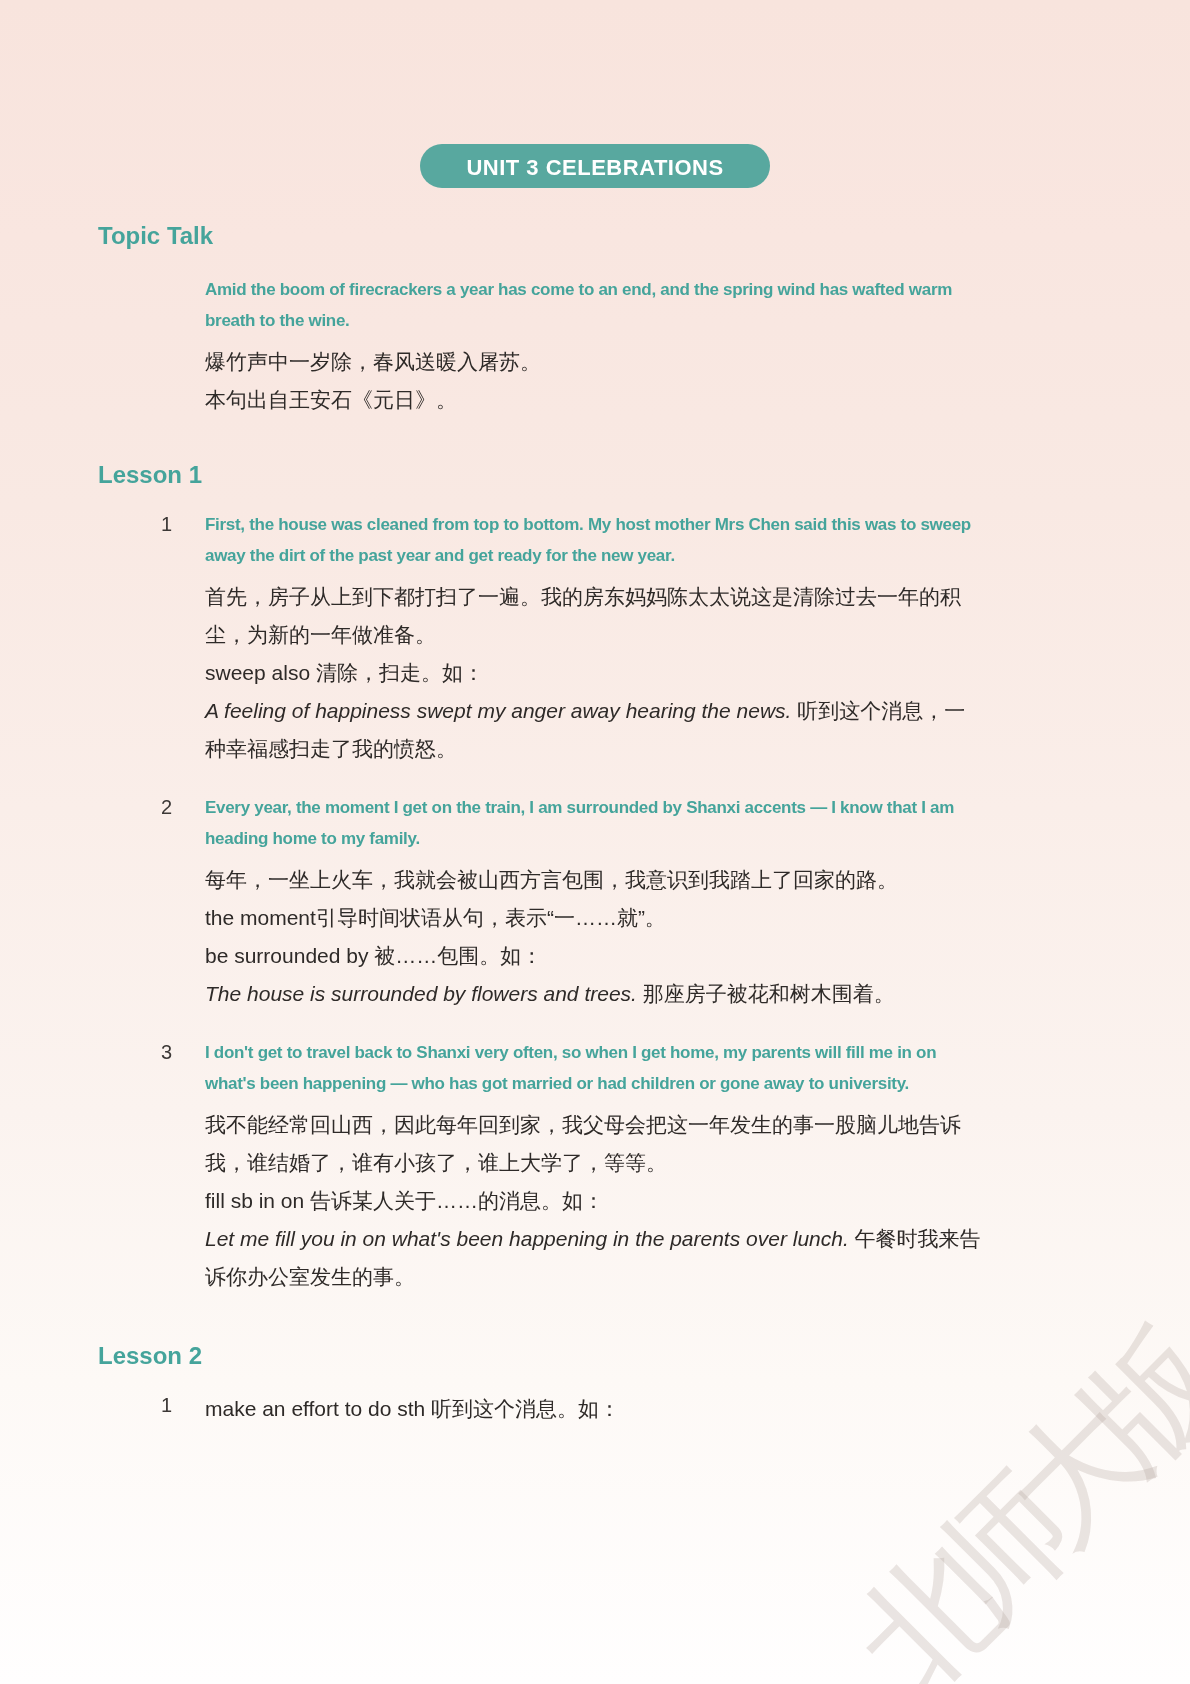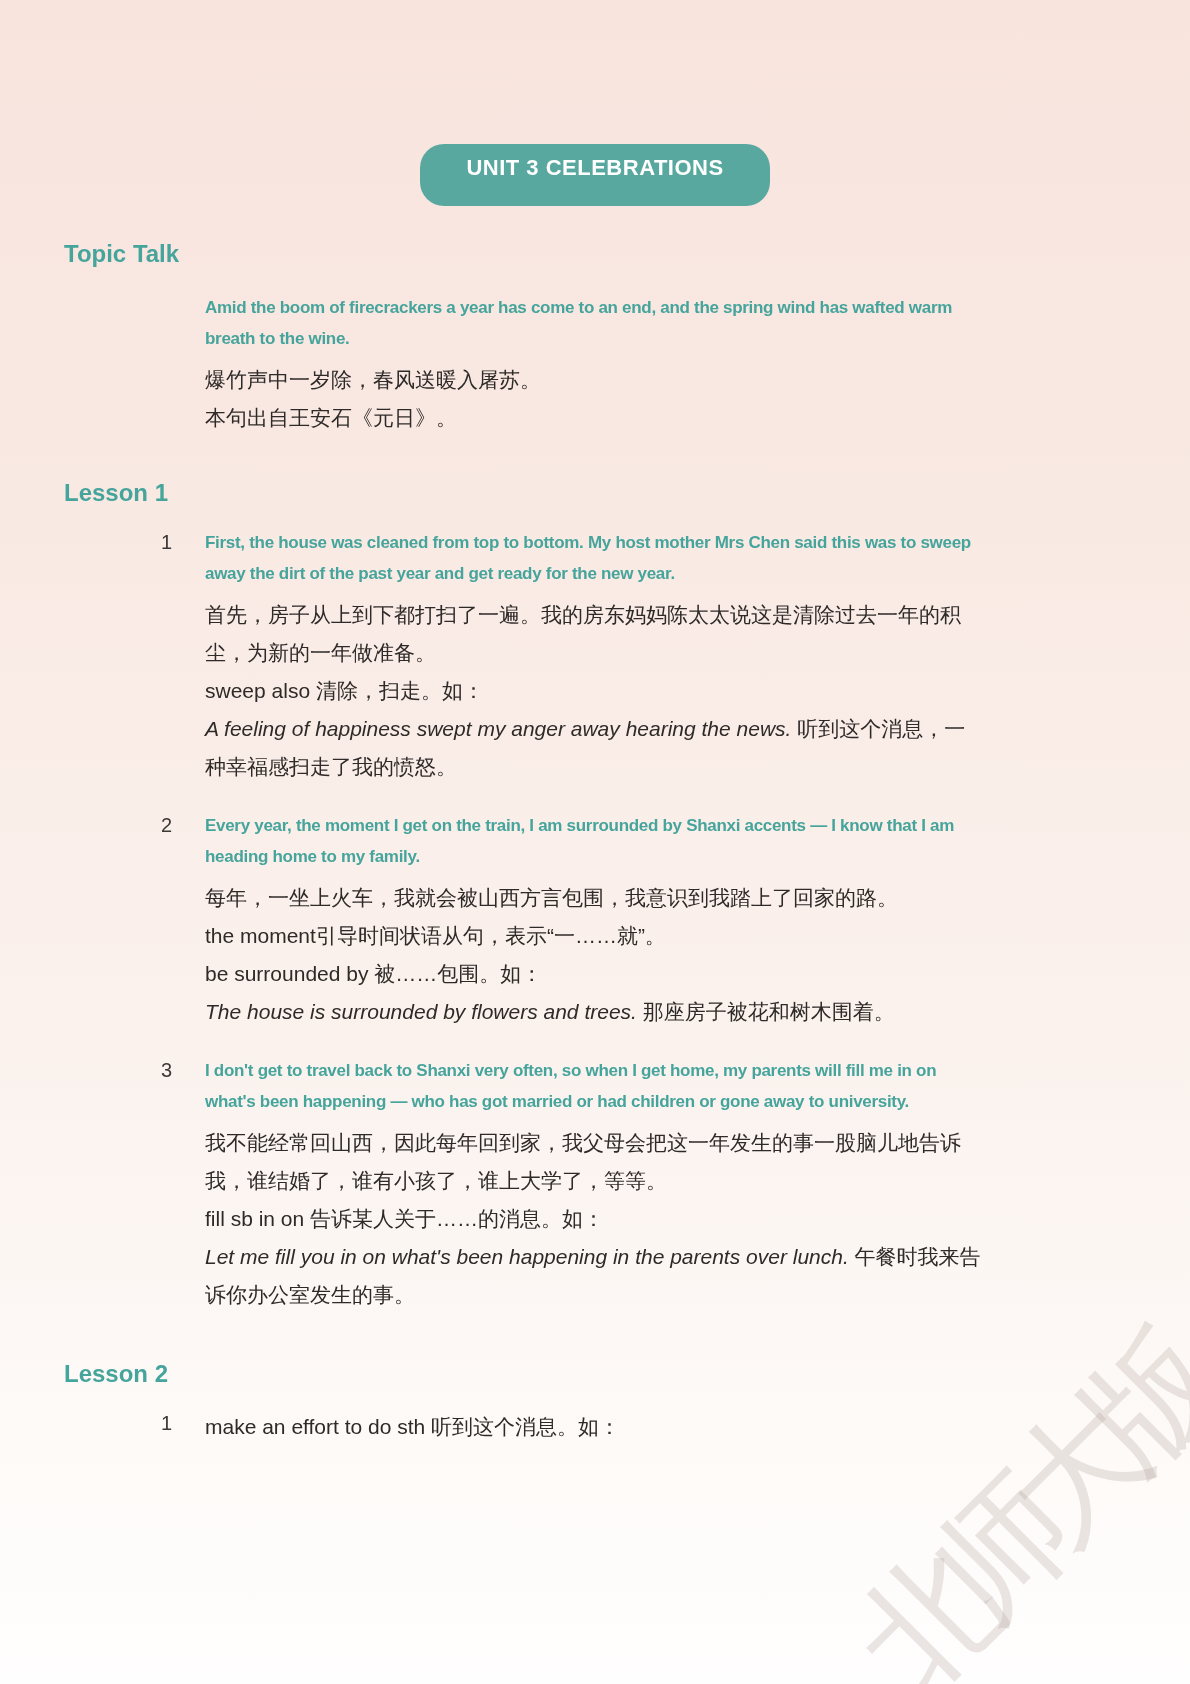--- a/index.html
+++ b/index.html
@@ -19,31 +19,31 @@
     transform:translate(-50%,-50%) rotate(-45deg);
     font-family:"DejaVu Serif", serif;
     font-size:132px; letter-spacing:-26px;
     color:rgba(172,160,150,0.26);
     white-space:nowrap;
     pointer-events:none;
   }
   .banner {
     margin:144px auto 0;
     width:max-content;
-    height:62px; line-height:47px;
+    height:44px; line-height:47px;
     padding:0 46px;
     background:#58a89f;
     border-radius:24px;
     text-align:center;
   }
   .banner span {
     color:#ffffff; font-weight:bold; font-size:22px; letter-spacing:0.5px;
   }
   .heading {
-    margin:0 0 0 64px;
+    margin:0 0 0 98px;
     font-size:24px; line-height:28px;
     font-weight:bold;
     color:#45a49b;
   }
   .h-topic   { margin-top:34px; }
   .h-lesson1 { margin-top:42px; }
   .h-lesson2 { margin-top:46px; }
   .block { margin-left:205px; width:780px; }
   .b-topic   { margin-top:24px; }
   .b-lesson  { margin-top:-4px; }

